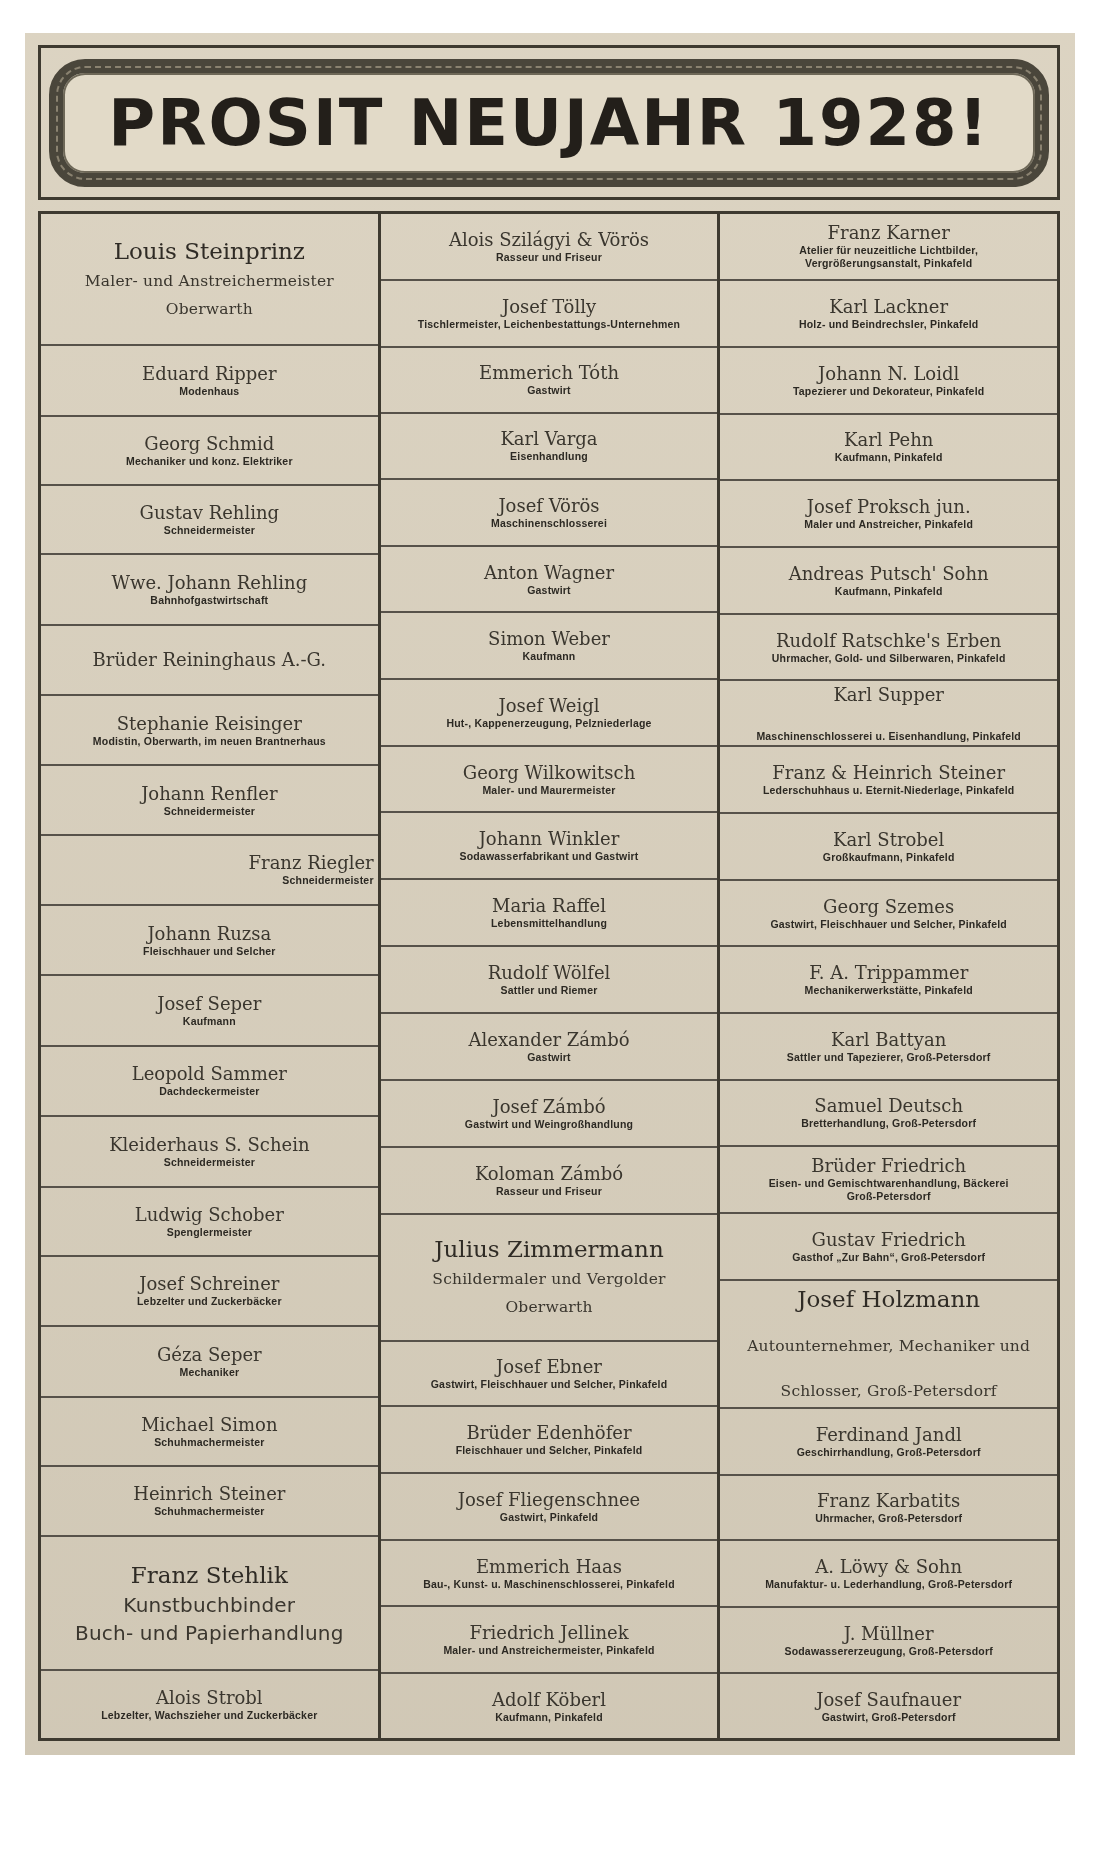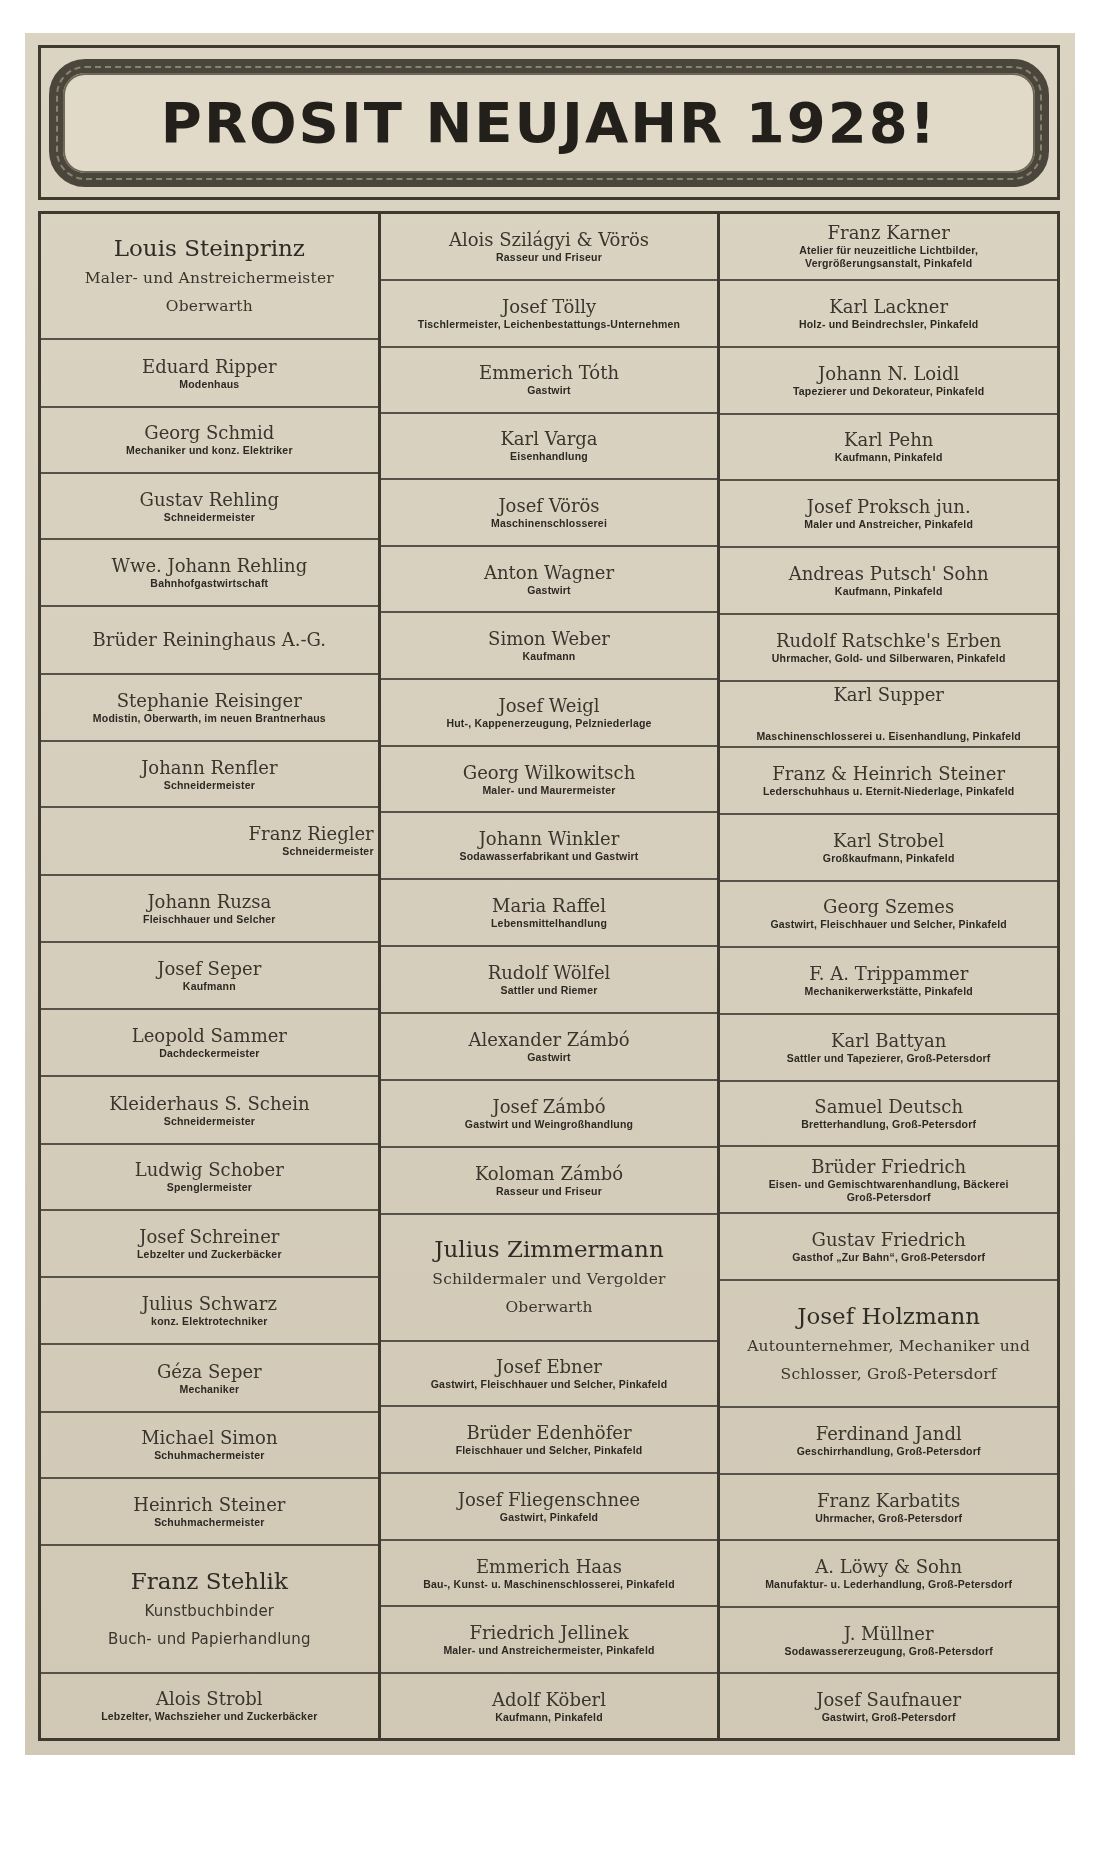--- a/index.html
+++ b/index.html
@@ -17,21 +17,21 @@
   .banner-inner {
     width: 1000px; height: 128px; box-sizing: border-box;
     border: 14px solid #4a463b; border-radius: 36px;
     background: #e2dac8;
     outline: 2px dashed #8a8270; outline-offset: -9px;
     display: flex; align-items: center; justify-content: center;
     box-shadow: inset 0 0 0 2px #6e6858;
   }
   .banner-title {
     font-family: "DejaVu Sans", sans-serif; font-weight: bold;
-    font-size: 56px; letter-spacing: 2px; color: #231f1a; text-align: right;
+    font-size: 64px; letter-spacing: 2px; color: #231f1a; text-align: right;
   }
   .grid {
     position: absolute; left: 13px; top: 178px; width: 1022px; height: 1530px;
     border: 3px solid #3e3a30; box-sizing: border-box;
     display: flex;
   }
   .col {
     flex: 1; display: flex; flex-direction: column;
     border-right: 3px solid #3e3a30;
   }
@@ -44,21 +44,21 @@
   .cell:last-child { border-bottom: none; }
   .name {
     font-family: "DejaVu Serif", serif; font-size: 18px; color: #3a362e; line-height: 22px;
   }
   .desc {
     font-family: "Liberation Sans", sans-serif; font-size: 10.5px; font-weight: bold;
     color: #2c2923; line-height: 13px; letter-spacing: 0.2px;
   }
   .big .name { font-size: 23px; line-height: 32px; color: #2f2b25; }
   .big .desc { font-family: "DejaVu Serif", serif; font-weight: normal; font-size: 15.5px; line-height: 28px; color: #3a362e; }
-  .big.sans .desc { font-family: "DejaVu Sans", sans-serif; font-size: 15px; }
+  .big.sans .desc { font-family: "DejaVu Sans", sans-serif; font-size: 20px; }
 </style>
 </head>
 <body>
 
 <div class="paper">
   <div class="banner">
     <div class="banner-inner">
       <div class="banner-title">PROSIT NEUJAHR 1928!</div>
     </div>
   </div>
@@ -118,24 +118,20 @@
         </div>
         <div class="cell" style="flex: 55 1 0px;">
           <div class="name">Ludwig Schober</div>
           <div class="desc">Spenglermeister</div>
         </div>
         <div class="cell" style="flex: 56 1 0px;">
           <div class="name">Josef Schreiner</div>
           <div class="desc">Lebzelter und Zuckerbäcker</div>
         </div>
         <div class="cell" style="flex: 56 1 0px;">
-          <div class="name">Julius Schwarz</div>
-          <div class="desc">konz. Elektrotechniker</div>
-        </div>
-        <div class="cell" style="flex: 56 1 0px;">
           <div class="name">Géza Seper</div>
           <div class="desc">Mechaniker</div>
         </div>
         <div class="cell" style="flex: 55 1 0px;">
           <div class="name">Michael Simon</div>
           <div class="desc">Schuhmachermeister</div>
         </div>
         <div class="cell" style="flex: 56 1 0px;">
           <div class="name">Heinrich Steiner</div>
           <div class="desc">Schuhmachermeister</div>
@@ -301,21 +297,21 @@
         </div>
         <div class="cell" style="flex: 56 1 0px;">
           <div class="name">Brüder Friedrich</div>
           <div class="desc">Eisen- und Gemischtwarenhandlung, Bäckerei</div>
           <div class="desc">Groß-Petersdorf</div>
         </div>
         <div class="cell" style="flex: 56 1 0px;">
           <div class="name">Gustav Friedrich</div>
           <div class="desc">Gasthof „Zur Bahn“, Groß-Petersdorf</div>
         </div>
-        <div class="cell big" style="flex: 111 1 0px;">
+        <div class="cell big" style="flex: 111 1 0px; gap: 17px;">
           <div class="name">Josef Holzmann</div>
           <div class="desc">Autounternehmer, Mechaniker und</div>
           <div class="desc">Schlosser, Groß-Petersdorf</div>
         </div>
         <div class="cell" style="flex: 56 1 0px;">
           <div class="name">Ferdinand Jandl</div>
           <div class="desc">Geschirrhandlung, Groß-Petersdorf</div>
         </div>
         <div class="cell" style="flex: 55 1 0px;">
           <div class="name">Franz Karbatits</div>

